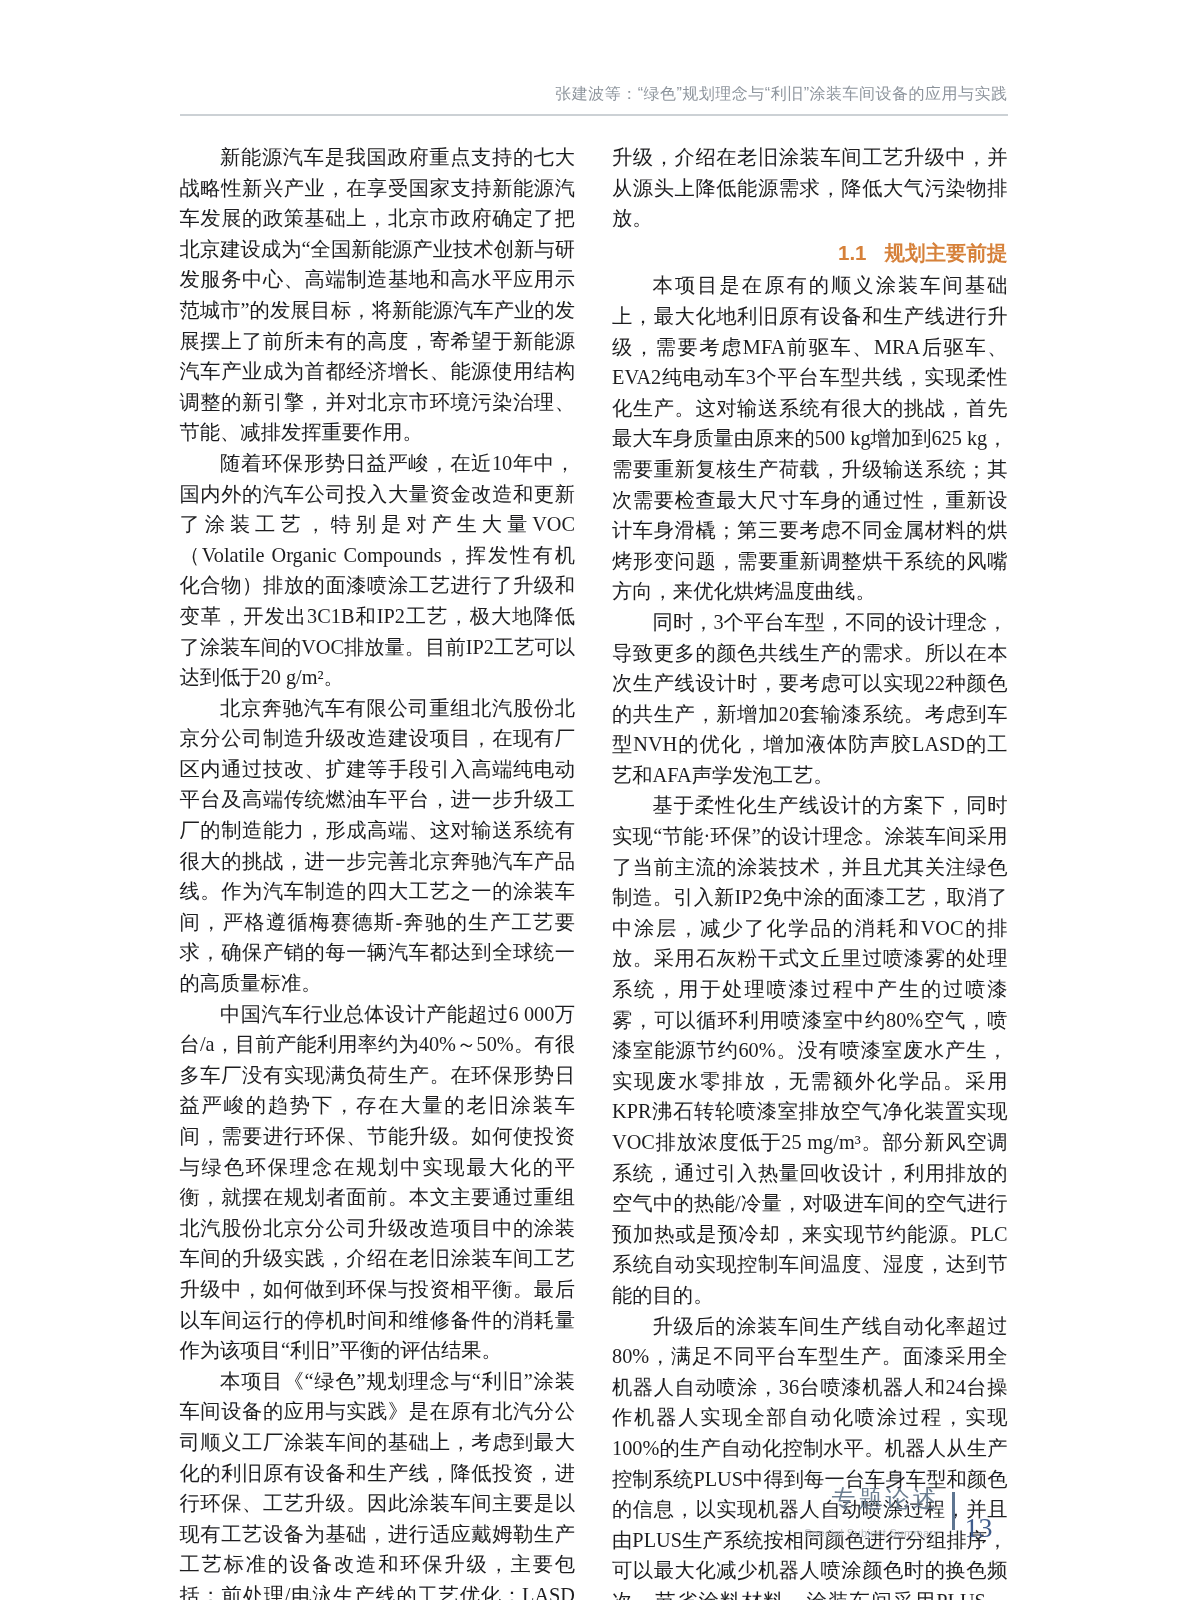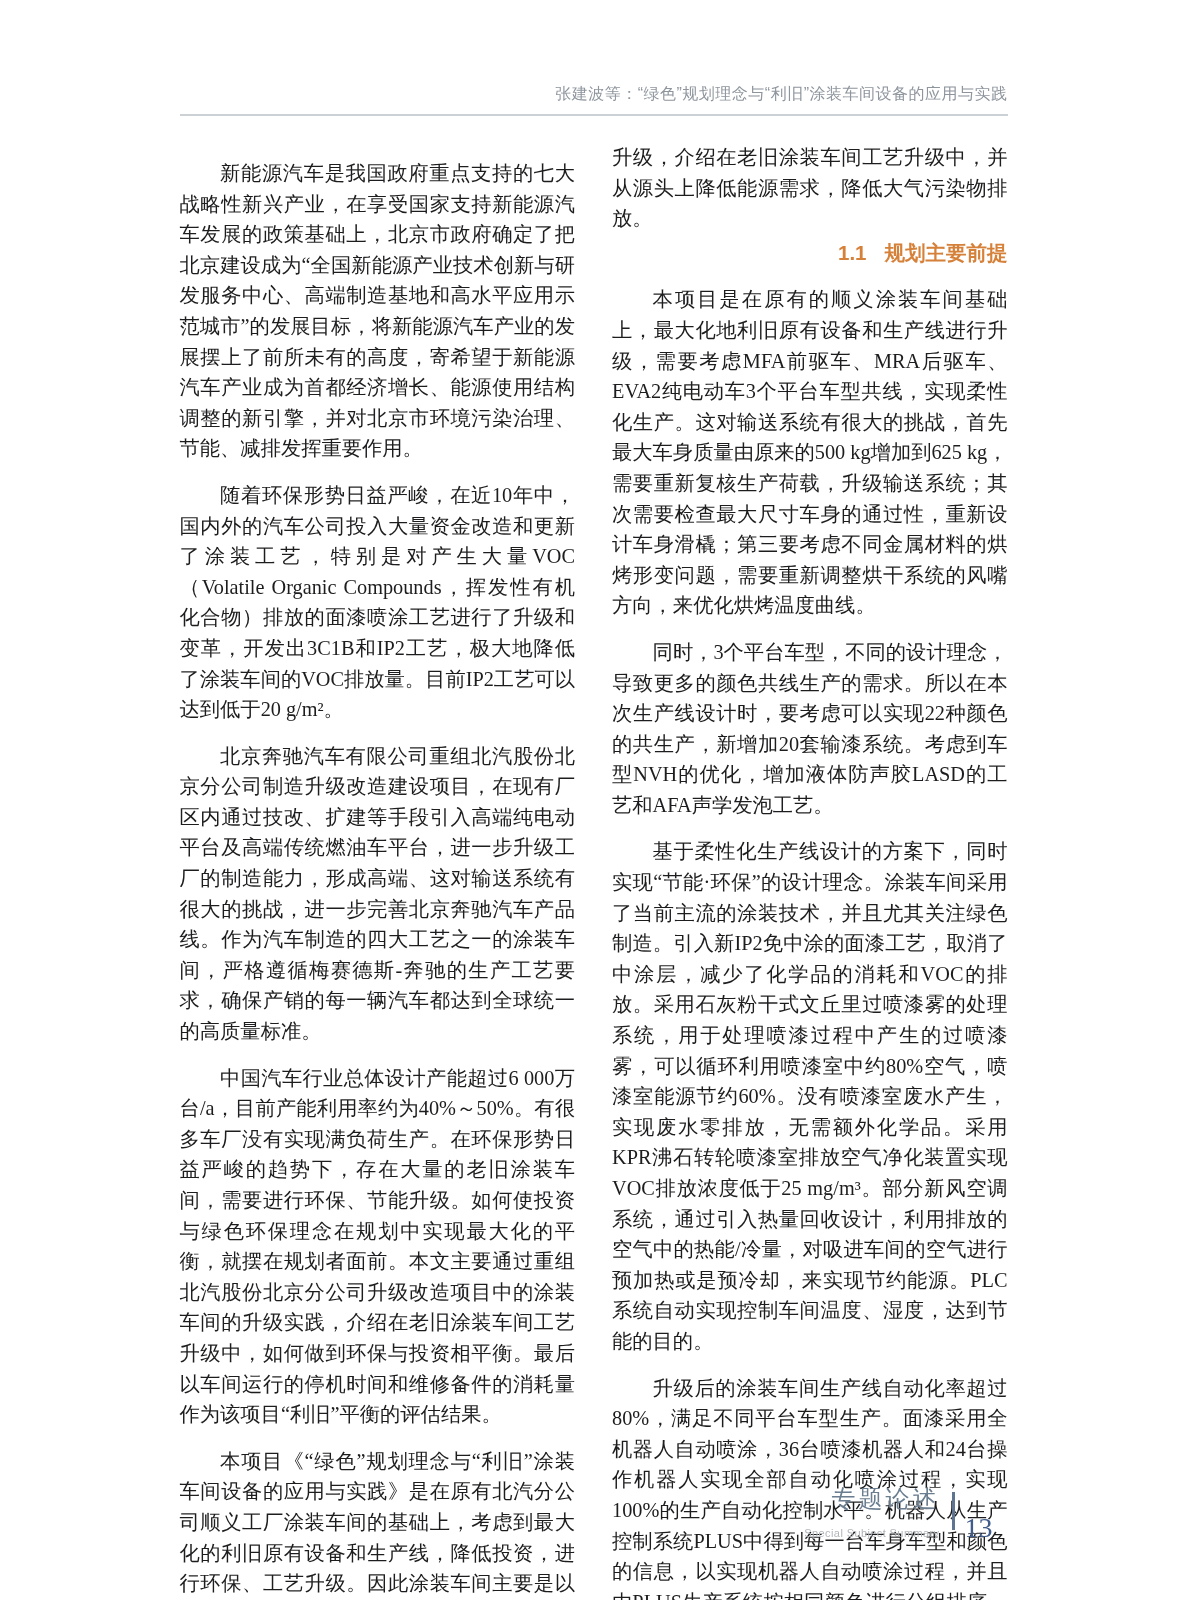--- a/index.html
+++ b/index.html
@@ -29,21 +29,21 @@
     margin-top:26px;
   }
   .col { width:450px; }
   .body-p {
     margin:0;
     font-size:20.3px;
     line-height:30.6px;
     text-align:justify;
     word-break:break-word;
   }
-  .indent { text-indent:2em;margin-top:16px; }
+  .indent { text-indent:2em; }
   .sec-h1 {
     font-family:"Liberation Sans","DejaVu Sans",sans-serif;
     font-weight:bold;
     font-size:24.5px;
     color:#d6813a;
     margin:16px 0 10px 0;
     line-height:1.25;
   }
   .sec-h1 .num { margin-right:26px; }
   .sec-h2 {

